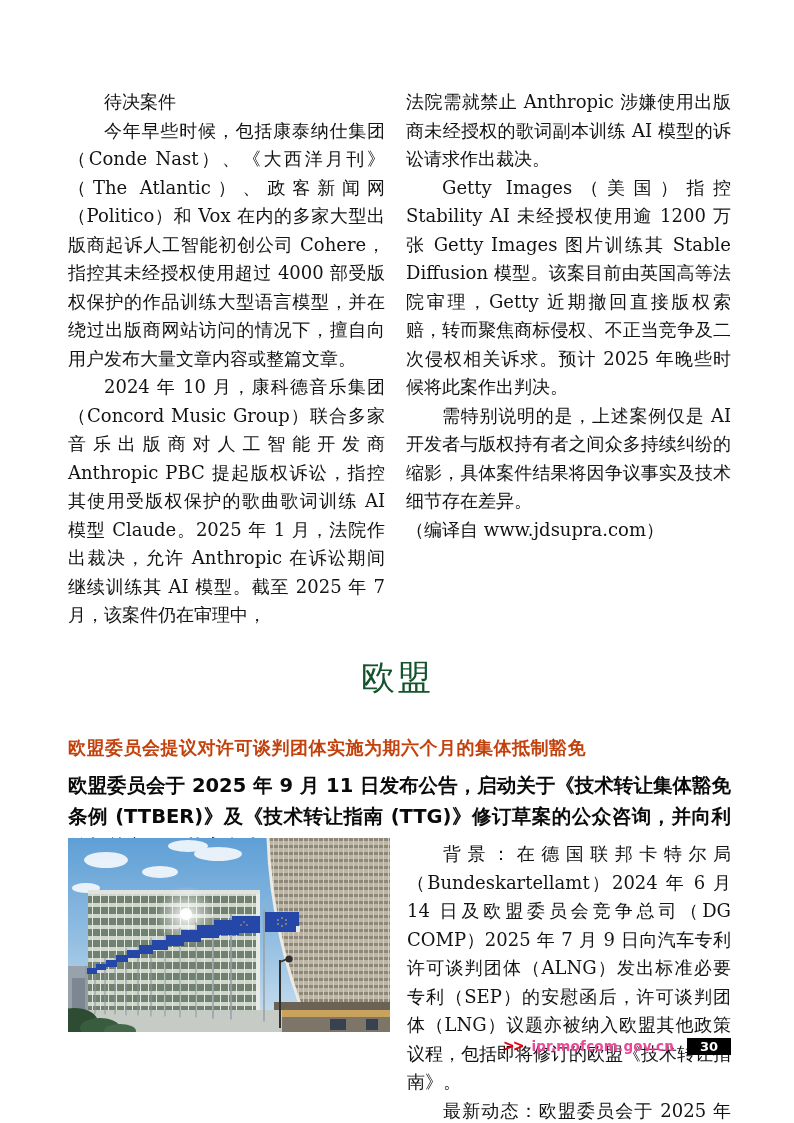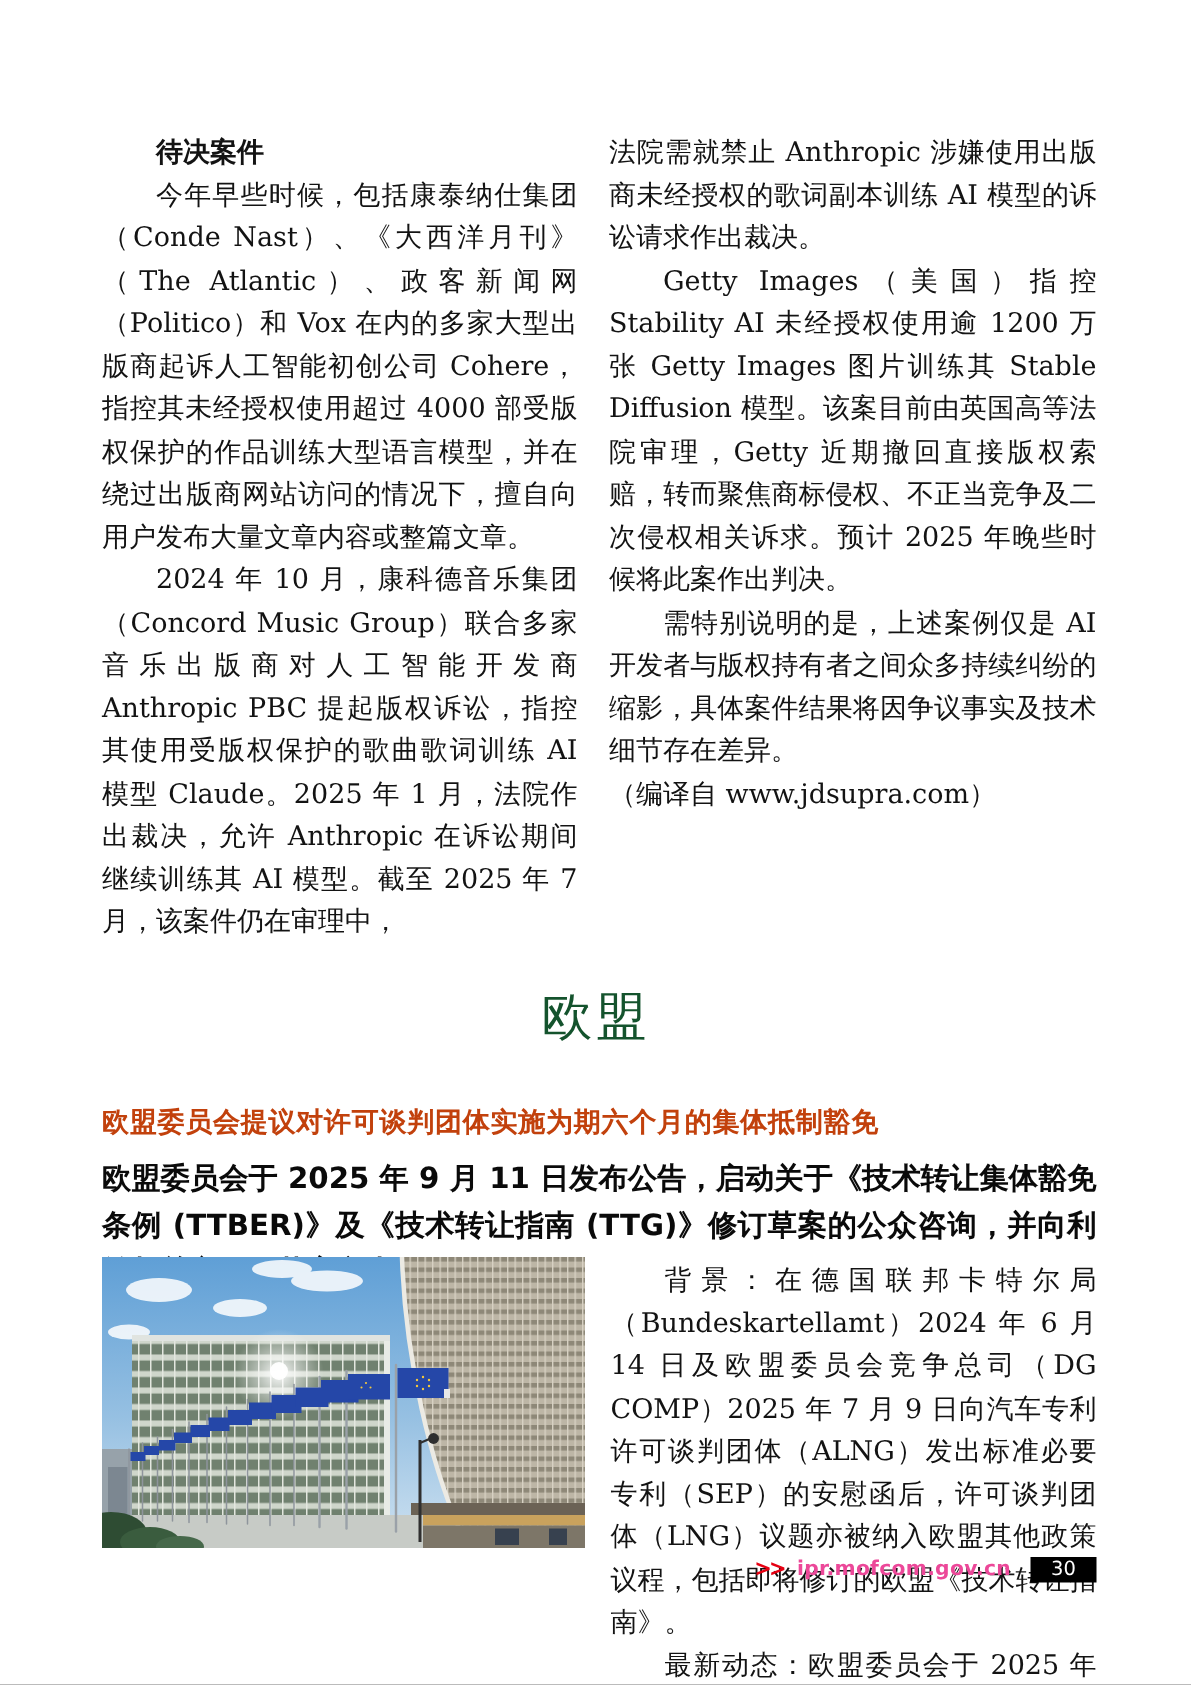--- a/index.html
+++ b/index.html
@@ -7,21 +7,21 @@
     position:relative;width:794px;height:1123px;background:#ffffff;
     margin:0 auto;overflow:hidden;
     font-family:"DejaVu Serif","Liberation Serif",serif;color:#131313;
   }
   
   .top-columns{position:absolute;left:68px;top:88px;width:663px;display:flex;gap:21px;}
   .col-left{width:317px;flex:0 0 317px;}
   .col-right{flex:1;}
   .body-text p{margin:0;font-size:18px;line-height:28.5px;text-align:justify;}
   .indent{text-indent:2em;}
-  .para-head{font-weight:700;}
+  .para-head{font-weight:400;}
   .source-line{text-align:center;padding-right:4px;}
   
   .section-title{
     position:absolute;left:0;top:655px;width:794px;text-align:center;
     font-family:"DejaVu Sans","Liberation Sans",sans-serif;
     font-size:34px;font-weight:500;letter-spacing:2px;color:#14532d;
   }
   .article-title{
     position:absolute;left:68px;top:736px;width:663px;
     font-family:"DejaVu Sans","Liberation Sans",sans-serif;
@@ -40,21 +40,21 @@
   .footer{
     position:absolute;top:1037px;right:63px;height:18px;
     display:flex;align-items:center;gap:9px;
     font-family:"DejaVu Sans","Liberation Sans",sans-serif;
   }
   .footer .chevrons{color:#e60012;font-weight:700;font-size:14px;letter-spacing:-2px;transform:scaleY(1.1);}
   .footer .site{font-size:13.5px;font-weight:700;color:#ec4899;letter-spacing:0.2px;}
   .footer .pagebox{
     margin-left:4px;background:#000;color:#fff;width:44px;height:17px;
     display:flex;align-items:center;justify-content:center;
-    font-size:13px;font-weight:400;
+    font-size:13px;font-weight:700;
   }
 </style>
 </head>
 <body>
 
 <div class="page">
 
   <div class="top-columns body-text">
     <div class="col-left">
       <p class="indent para-head">待决案件</p>

